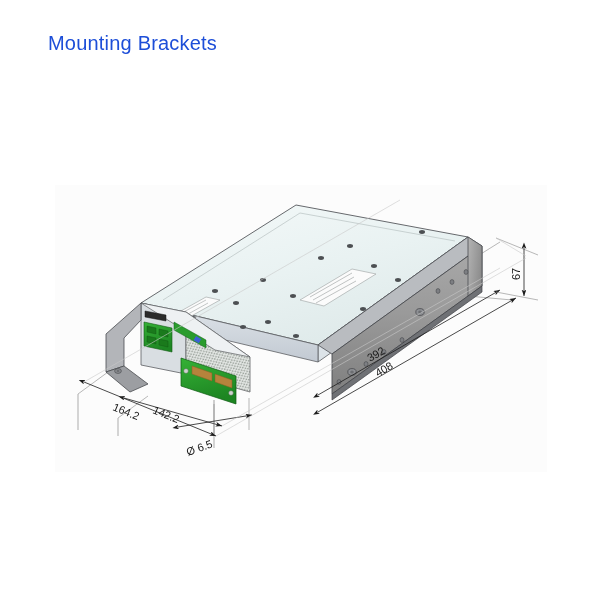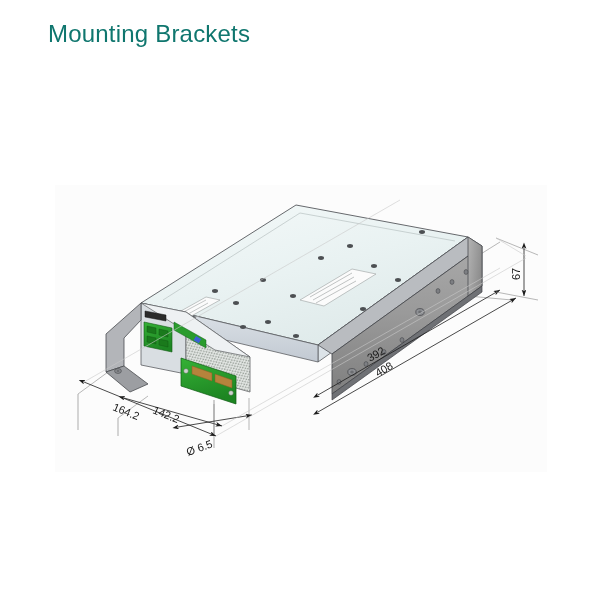--- a/index.html
+++ b/index.html
@@ -10,23 +10,23 @@
   body {
     width: 600px;
     height: 600px;
     font-family: "Liberation Sans", sans-serif;
     position: relative;
     overflow: hidden;
   }
   #page-title {
     position: absolute;
     left: 48px;
-    top: 20px;
-    font-size: 24px;
-    color: #0f766e;
+    top: 32px;
+    font-size: 20px;
+    color: #1d4ed8;
     font-weight: 400;
     letter-spacing: 0.2px;
     white-space: nowrap;
   }
   #drawing-panel {
     position: absolute;
     left: 55px;
     top: 185px;
     width: 492px;
     height: 287px;

